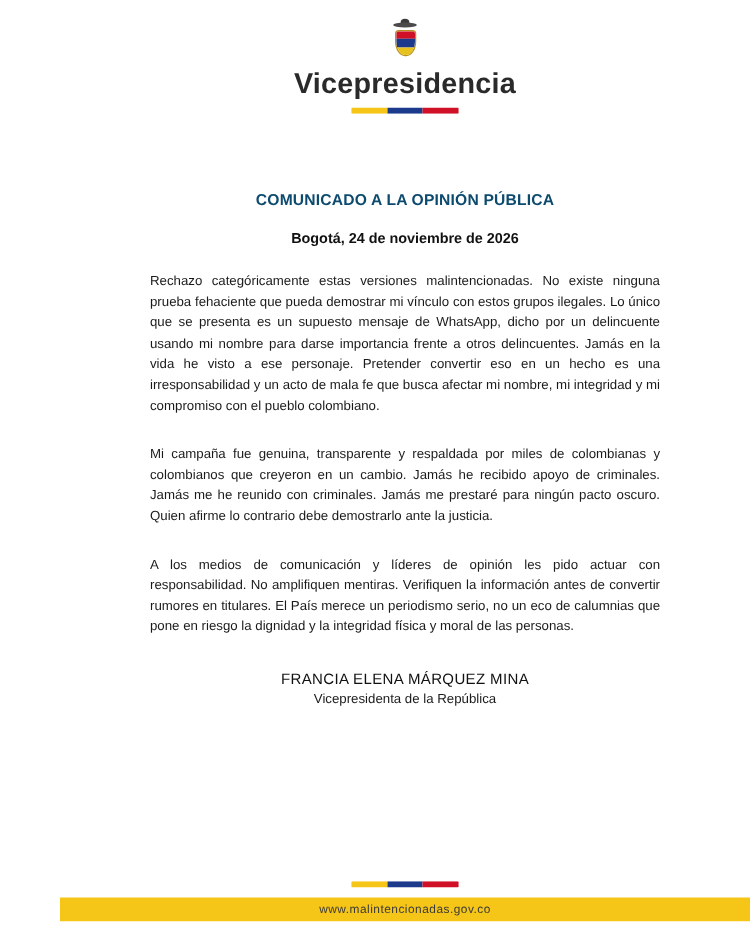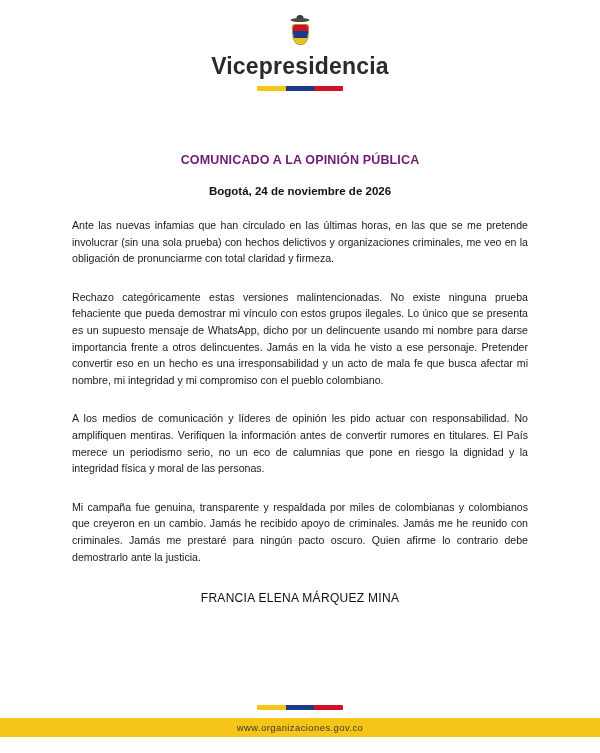--- a/index.html
+++ b/index.html
@@ -15,20 +15,21 @@
     overflow: hidden;
   }
   .page {
     position: relative;
     width: 600px;
     height: 737px;
     background: #ffffff;
     box-sizing: border-box;
     display: flex;
     flex-direction: column;
+    padding-left: 48px;
   }
 
   
   .header {
     padding-top: 14px;
     display: flex;
     flex-direction: column;
     align-items: center;
   }
   .coat {
@@ -110,21 +111,21 @@
     flex: 1;
     padding: 0 72px;
     box-sizing: border-box;
   }
   .doc-title {
     margin-top: 62px;
     text-align: center;
     font-size: 12.5px;
     font-weight: 700;
     letter-spacing: 0.15px;
-    color: #701a75;
+    color: #0c4a6e;
   }
   .doc-date {
     margin-top: 18px;
     text-align: center;
     font-size: 11.5px;
     font-weight: 700;
     color: #111;
   }
   .para {
     margin-top: 22px;
@@ -201,34 +202,34 @@
       <div class="fy"></div>
       <div class="fb"></div>
       <div class="fr"></div>
     </div>
   </div>
 
   <div class="content">
     <div class="doc-title">COMUNICADO A LA OPINIÓN PÚBLICA</div>
     <div class="doc-date">Bogotá, 24 de noviembre de 2026</div>
 
-    <p class="para">Ante las nuevas infamias que han circulado en las últimas horas, en las que se me pretende involucrar (sin una sola prueba) con hechos delictivos y organizaciones criminales, me veo en la obligación de pronunciarme con total claridad y firmeza.</p>
     <p class="para">Rechazo categóricamente estas versiones malintencionadas. No existe ninguna prueba fehaciente que pueda demostrar mi vínculo con estos grupos ilegales. Lo único que se presenta es un supuesto mensaje de WhatsApp, dicho por un delincuente usando mi nombre para darse importancia frente a otros delincuentes. Jamás en la vida he visto a ese personaje. Pretender convertir eso en un hecho es una irresponsabilidad y un acto de mala fe que busca afectar mi nombre, mi integridad y mi compromiso con el pueblo colombiano.</p>
+    <p class="para">Mi campaña fue genuina, transparente y respaldada por miles de colombianas y colombianos que creyeron en un cambio. Jamás he recibido apoyo de criminales. Jamás me he reunido con criminales. Jamás me prestaré para ningún pacto oscuro. Quien afirme lo contrario debe demostrarlo ante la justicia.</p>
     <p class="para">A los medios de comunicación y líderes de opinión les pido actuar con responsabilidad. No amplifiquen mentiras. Verifiquen la información antes de convertir rumores en titulares. El País merece un periodismo serio, no un eco de calumnias que pone en riesgo la dignidad y la integridad física y moral de las personas.</p>
-    <p class="para">Mi campaña fue genuina, transparente y respaldada por miles de colombianas y colombianos que creyeron en un cambio. Jamás he recibido apoyo de criminales. Jamás me he reunido con criminales. Jamás me prestaré para ningún pacto oscuro. Quien afirme lo contrario debe demostrarlo ante la justicia.</p>
 
     <div class="signature">
       <div class="sign-name">FRANCIA ELENA MÁRQUEZ MINA</div>
+      <div class="sign-role">Vicepresidenta de la República</div>
     </div>
   </div>
 
   <div class="footer">
     <div class="footer-flag">
       <div class="fy"></div>
       <div class="fb"></div>
       <div class="fr"></div>
     </div>
     <div class="footer-bar">
-      <span class="footer-url">www.organizaciones.gov.co</span>
+      <span class="footer-url">www.malintencionadas.gov.co</span>
     </div>
   </div>
 
 </div>
 
 </body></html>

